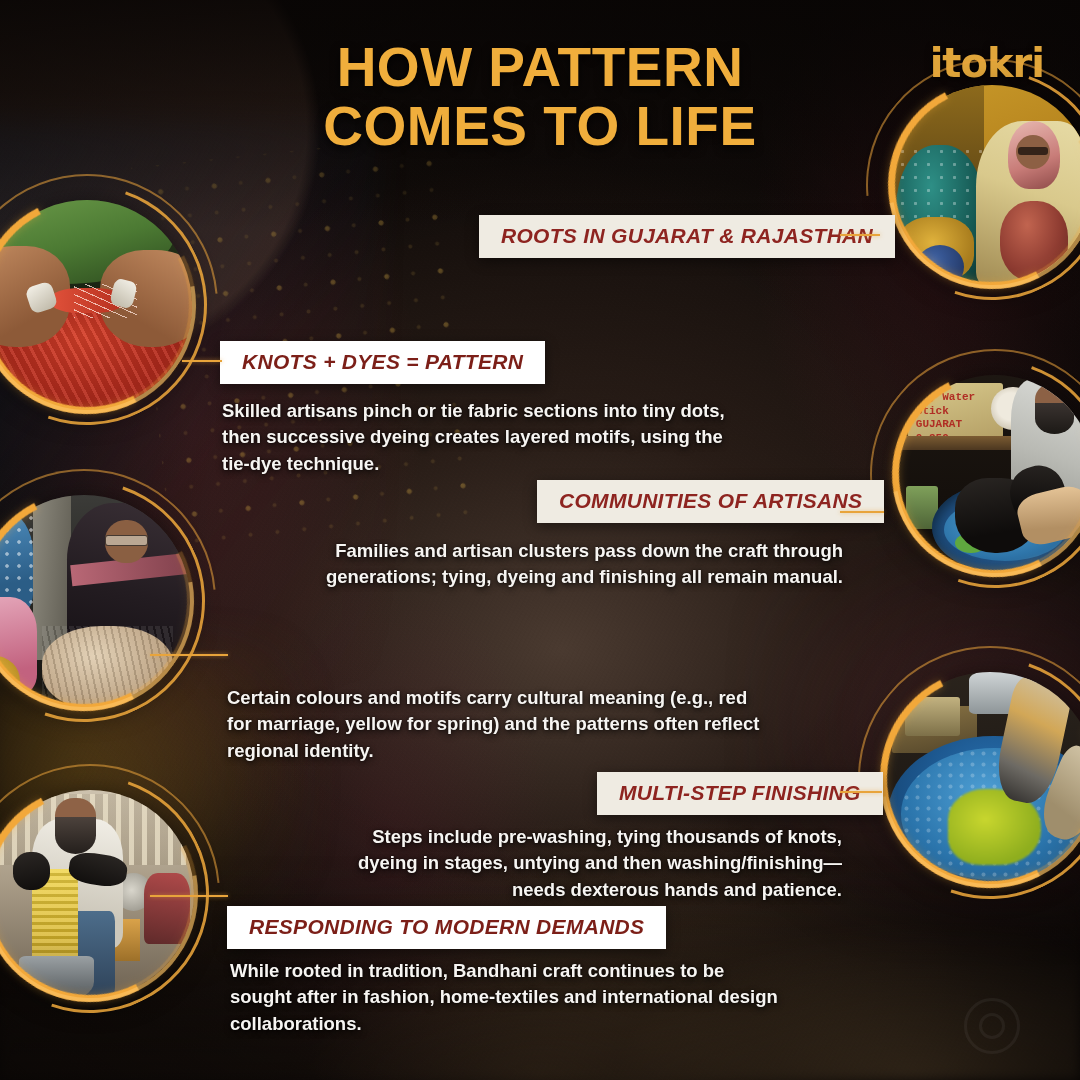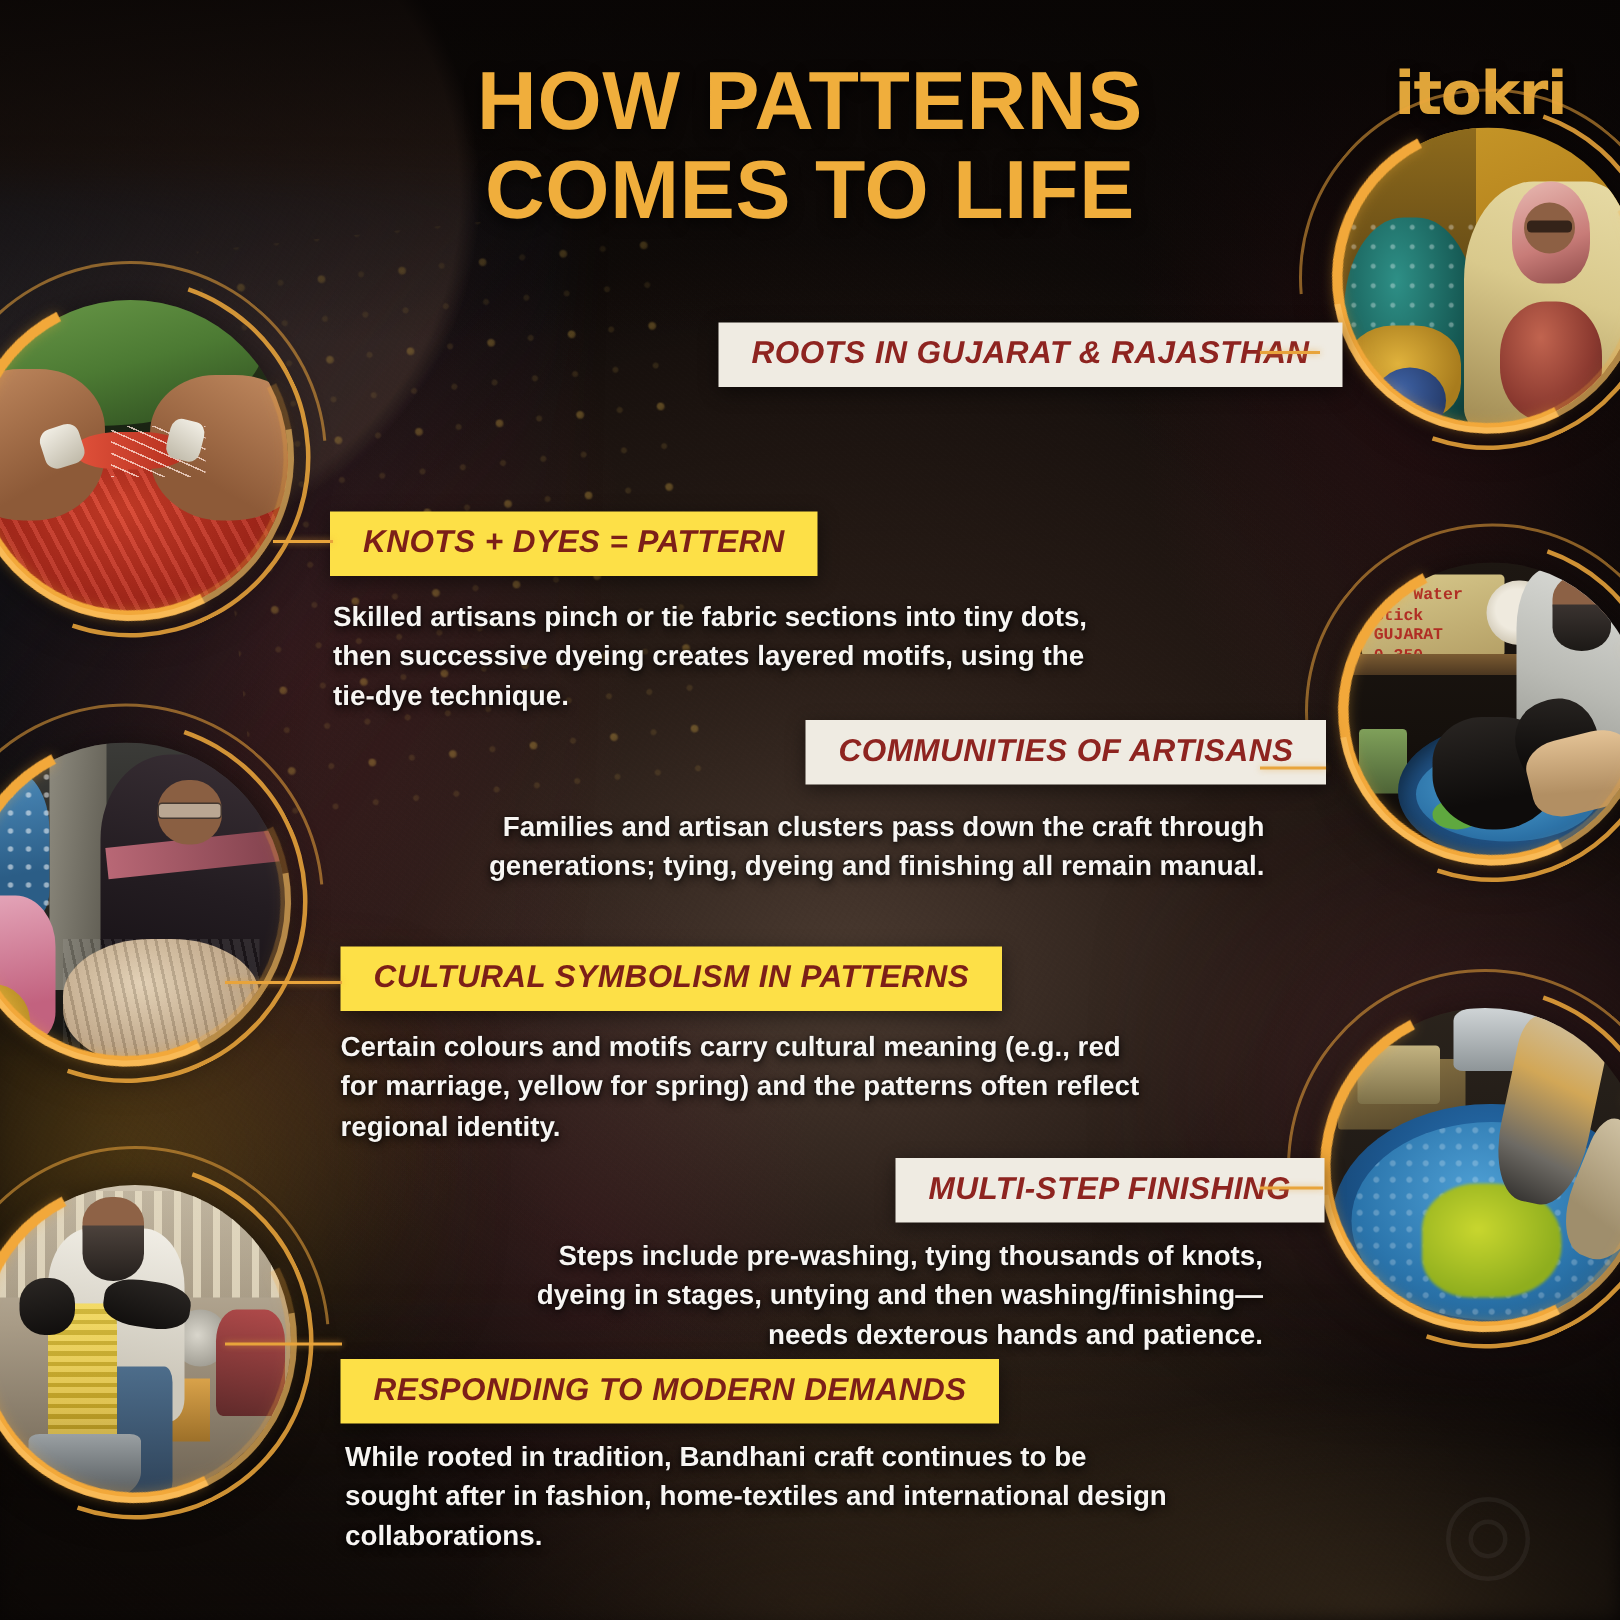--- a/index.html
+++ b/index.html
@@ -249,21 +249,21 @@
   
   .badge {
     position: absolute;
     padding: 9px 22px 10px;
     font-size: 21px; font-weight: bold; font-style: italic;
     letter-spacing: 0.3px;
     white-space: nowrap;
     box-shadow: 0 3px 12px rgba(0,0,0,0.45);
   }
   .badge-cream { background: #EFEBE2; color: #8E2420; }
-  .badge-amber { background: #fde047; color: #7C1F18; }
+  .badge-amber { background: #ffffff; color: #7C1F18; }
 
   
   .connector {
     position: absolute; height: 2px; background: #E8A43B;
     box-shadow: 0 0 4px rgba(232,164,59,.6);
   }
 
   
   .body-text {
     position: absolute;
@@ -297,21 +297,21 @@
   <div class="bg-cloth-left"></div>
   <div class="bg-cloth-dots"></div>
   <div class="bg-yellow-cloth"></div>
   <div class="bg-sari-right"></div>
   <div class="bg-bottom-texture"></div>
   <div class="bg-layer bg-grain"></div>
   <div class="bg-layer bg-vignette"></div>
   <div class="bg-topscrim"></div>
 
   <div class="title">
-    <span>HOW PATTERNS</span>
+    <span>HOW PATTERN</span>
     <span>COMES TO LIFE</span>
   </div>
 
   <div class="logo">itokri</div>
 
   <div class="photo" style="right:-12px; top:85px; width:200px; height:200px;">
     <div class="ph">
       <div class="p1-wall"></div>
         <div class="p1-wall2"></div>
       <div class="p1-woman1"></div>
@@ -430,21 +430,20 @@
   <div class="connector" style="left:840px; top:234px; width:40px;"></div>
 
   <div class="badge badge-amber" style="left:220px; top:341px;">KNOTS + DYES = PATTERN</div>
   <div class="connector" style="left:182px; top:360px; width:40px;"></div>
   <div class="body-text ta-left" style="left:222px; top:398px; width:520px;">Skilled artisans pinch or tie fabric sections into tiny dots, then successive dyeing creates layered motifs, using the tie-dye technique.</div>
 
   <div class="badge badge-cream" style="left:537px; top:480px;">COMMUNITIES OF ARTISANS</div>
   <div class="connector" style="left:840px; top:511px; width:44px;"></div>
   <div class="body-text ta-right" style="left:240px; top:538px; width:603px;">Families and artisan clusters pass down the craft through generations; tying, dyeing and finishing all remain manual.</div>
 
-  <div class="badge badge-amber" style="left:227px; top:631px;">CULTURAL SYMBOLISM IN PATTERNS</div>
   <div class="connector" style="left:150px; top:654px; width:78px;"></div>
   <div class="body-text ta-left" style="left:227px; top:685px; width:540px;">Certain colours and motifs carry cultural meaning (e.g., red for marriage, yellow for spring) and the patterns often reflect regional identity.</div>
 
   <div class="badge badge-cream" style="left:597px; top:772px;">MULTI-STEP FINISHING</div>
   <div class="connector" style="left:840px; top:791px; width:42px;"></div>
   <div class="body-text ta-right" style="left:320px; top:824px; width:522px;text-align:right;">Steps include pre-washing, tying thousands of knots, dyeing in stages, untying and then washing/finishing—needs dexterous hands and patience.</div>
 
   <div class="badge badge-amber" style="left:227px; top:906px;font-style:italic;">RESPONDING TO MODERN DEMANDS</div>
   <div class="connector" style="left:150px; top:895px; width:78px;"></div>
   <div class="body-text ta-left" style="left:230px; top:958px; width:548px;">While rooted in tradition, Bandhani craft continues to be sought after in fashion, home-textiles and international design collaborations.</div>

